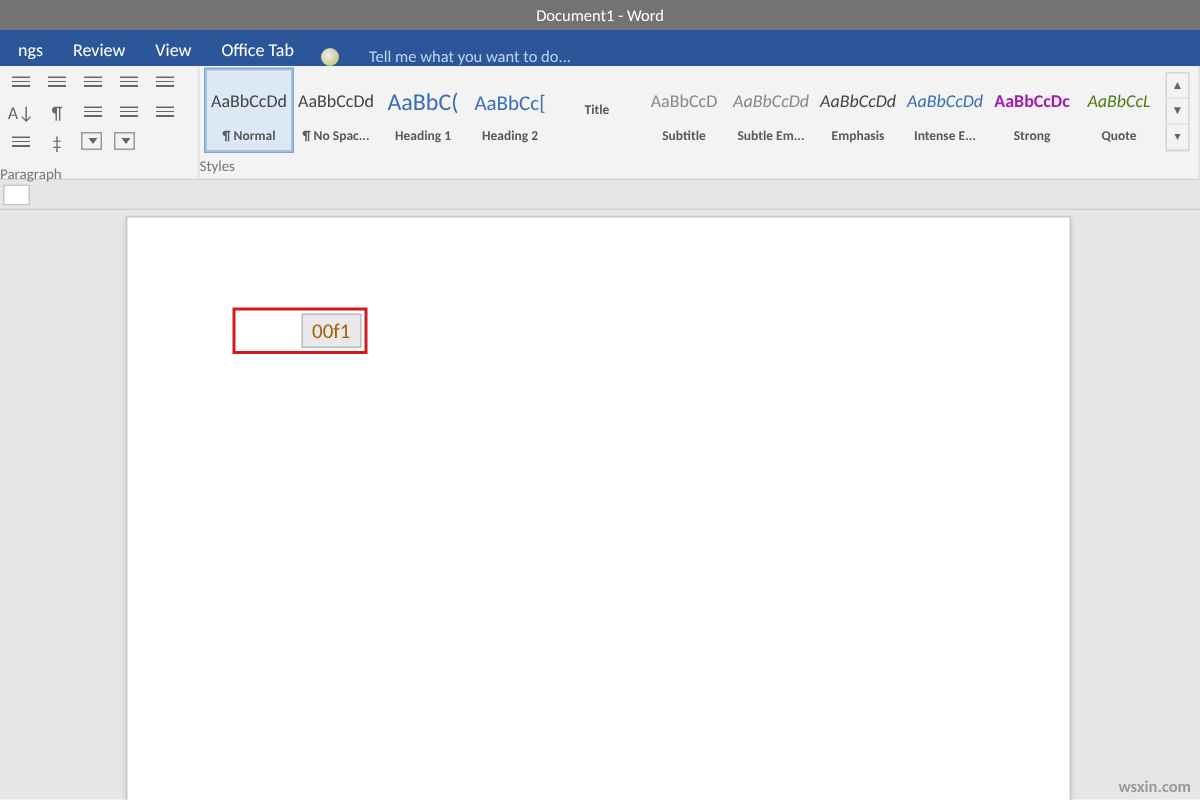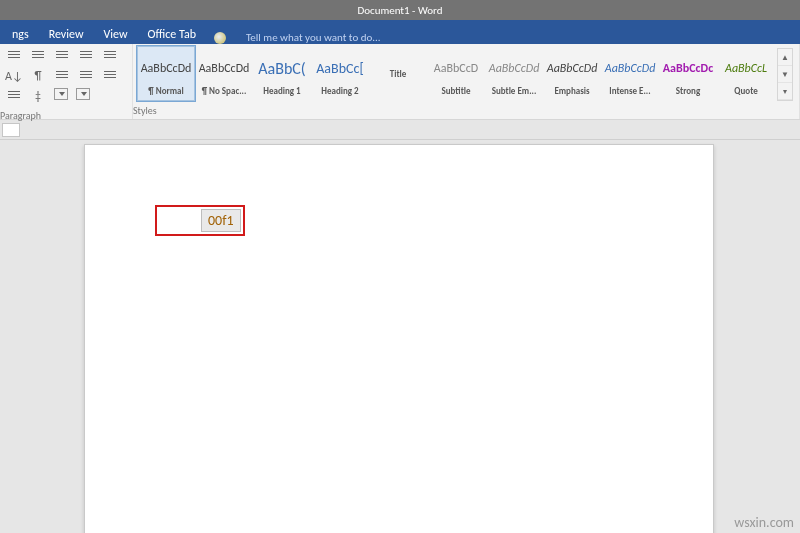--- a/index.html
+++ b/index.html
@@ -39,21 +39,21 @@
   
   .ruler-strip { height:20px; background:#e6e6e6; border-bottom:1px solid #cfcfcf; display:flex; align-items:center; padding-left:2px; }
   .ruler-corner { width:18px; height:14px; background:#fff; border:1px solid #c6c6c6; }
 
   
   .workspace { position:absolute; top:140px; left:0; right:0; bottom:0; background:#e6e6e6; }
   .page { position:absolute; left:84px; top:4px; width:630px; height:520px; background:#fff; border:1px solid #c9c9c9; box-shadow:0 2px 4px rgba(0,0,0,.15); }
   .highlight-box { position:absolute; left:70px; top:60px; border:2px solid #d11a1a; padding:2px; }
   .highlight-inner { background:#e9e9e9; border:1px solid #bdbdbd; padding:2px 6px; font-family:Calibri,Arial; font-size:14px; color:#a16207;margin-left:42px; }
 
-  .watermark { position:absolute; bottom:2px; right:6px; font-size:14px; color:#9a9a9a; }
+  .watermark { position:absolute; bottom:2px; right:6px; font-size:11px; color:#9a9a9a;font-weight:bold; }
 </style>
 </head>
 <body>
 
 <div class="titlebar">
   <span>Document1 - Word</span>
 </div>
 
 <div class="tabstrip">
   <div class="tab">ngs</div>

